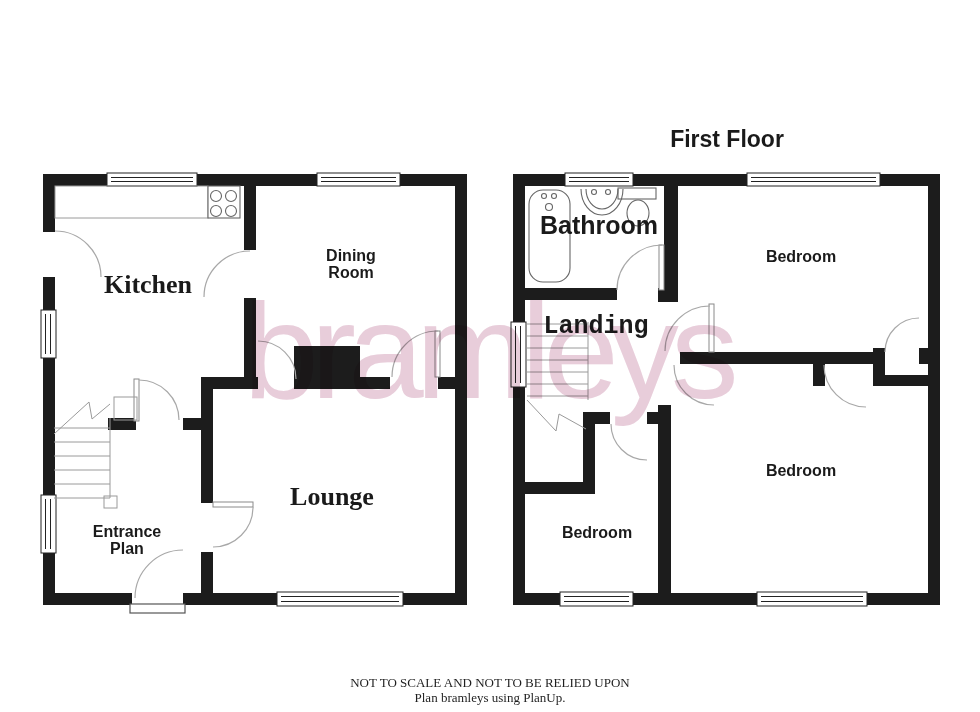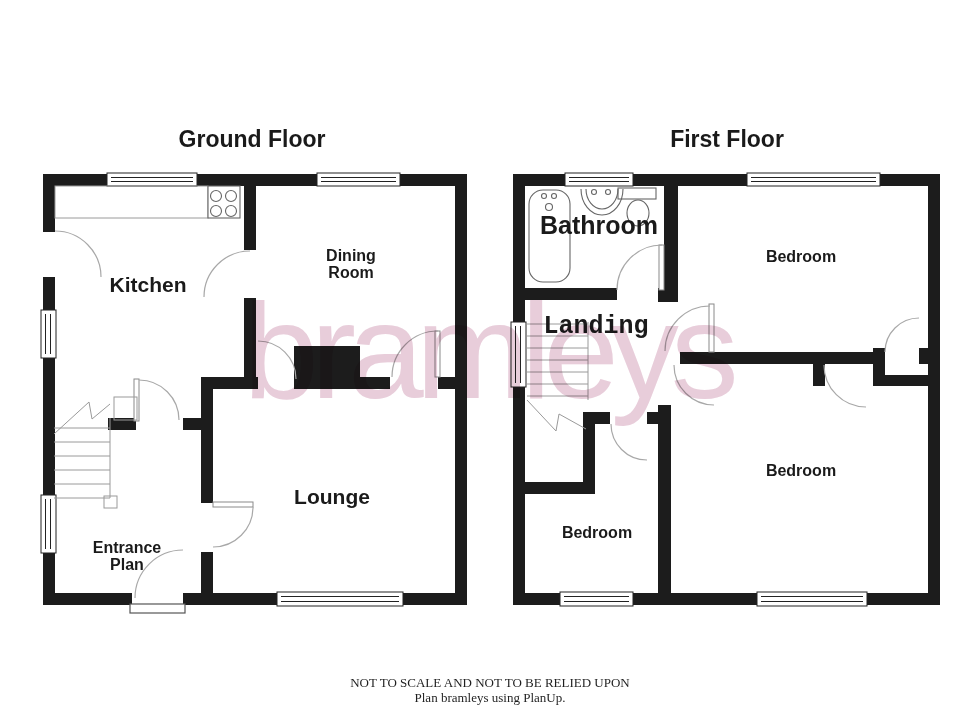--- a/index.html
+++ b/index.html
@@ -10,21 +10,21 @@
   .win{fill:#ffffff;stroke:#222222;stroke-width:1;}
   .winline{stroke:#222222;stroke-width:1;fill:none;}
   .arc{fill:none;stroke:#a8a8a8;stroke-width:1.2;}
   .leaf{fill:#ffffff;stroke:#8a8a8a;stroke-width:1;}
   .frontleaf{fill:#ffffff;stroke:#555555;stroke-width:1.2;}
   .fixture{fill:none;stroke:var(--fixture_line,#666666);stroke-width:1.1;}
   .fixture-fill{fill:#ffffff;stroke:var(--fixture_line,#666666);stroke-width:1.1;}
   .thin{fill:none;stroke:var(--thin_line,#9a9a9a);stroke-width:1;}
   .label{position:absolute;transform:translate(-50%,-50%);font-weight:bold;color:#1a1a1a;
          white-space:nowrap;text-align:center;line-height:1.05;}
-  .t23{font-size:23px;} .t21{font-size:21px;} .t20{font-size:16px;} .t19{font-size:25px;}
+  .t23{font-size:23px;} .t21{font-size:26px;font-family:Liberation Serif, serif;} .t20{font-size:16px;} .t19{font-size:25px;}
   #watermark{position:absolute;left:487px;top:357px;transform:translate(-50%,-54%);
       font-size:136px;font-weight:normal;letter-spacing:-8px;color:var(--watermark,#e8cdda);
       mix-blend-mode:multiply;white-space:nowrap;pointer-events:none;}
   .footer-line{position:absolute;transform:translate(-50%,-50%);font-size:13px;color:#1f1f1f;white-space:nowrap;font-family:Liberation Serif, serif;}
 </style>
 </head>
 <body>
 
 <div id="stage">
 
@@ -218,30 +218,29 @@
         <line class="thin" x1="527" y1="360" x2="588" y2="360"></line>
         <line class="thin" x1="527" y1="372" x2="588" y2="372"></line>
         <line class="thin" x1="527" y1="384" x2="588" y2="384"></line>
         <line class="thin" x1="527" y1="396" x2="588" y2="396"></line>
         <line class="thin" x1="588" y1="322" x2="588" y2="400"></line>
         <path class="thin" d="M 527,400 L 556,431 L 559,414 L 586,429"></path>
       </g>
     </g>
   </svg>
 
-  <div class="label t23" style="left:252px;top:139px;">Ground Floor</div>
   <div class="label t23" style="left:727px;top:139px;">First Floor</div>
 
   <div class="label t21" style="left:148px;top:285px;">Kitchen</div>
   <div class="label t20" style="left:351px;top:265px;">
     <div>Dining</div>
     <div>Room</div>
   </div>
   <div class="label t21" style="left:332px;top:497px;">Lounge</div>
-  <div class="label t20" style="left:127px;top:541px;margin-top:16px;">
+  <div class="label t20" style="left:127px;top:541px;">
     <div>Entrance</div>
     <div>Plan</div>
   </div>
 
   <div class="label t19" style="left:599px;top:225px;">Bathroom</div>
   <div class="label t19" style="left:596px;top:327px;font-family:Liberation Mono, monospace;">Landing</div>
   <div class="label t20" style="left:801px;top:257px;">Bedroom</div>
   <div class="label t20" style="left:597px;top:533px;">Bedroom</div>
   <div class="label t20" style="left:801px;top:471px;">Bedroom</div>
 

